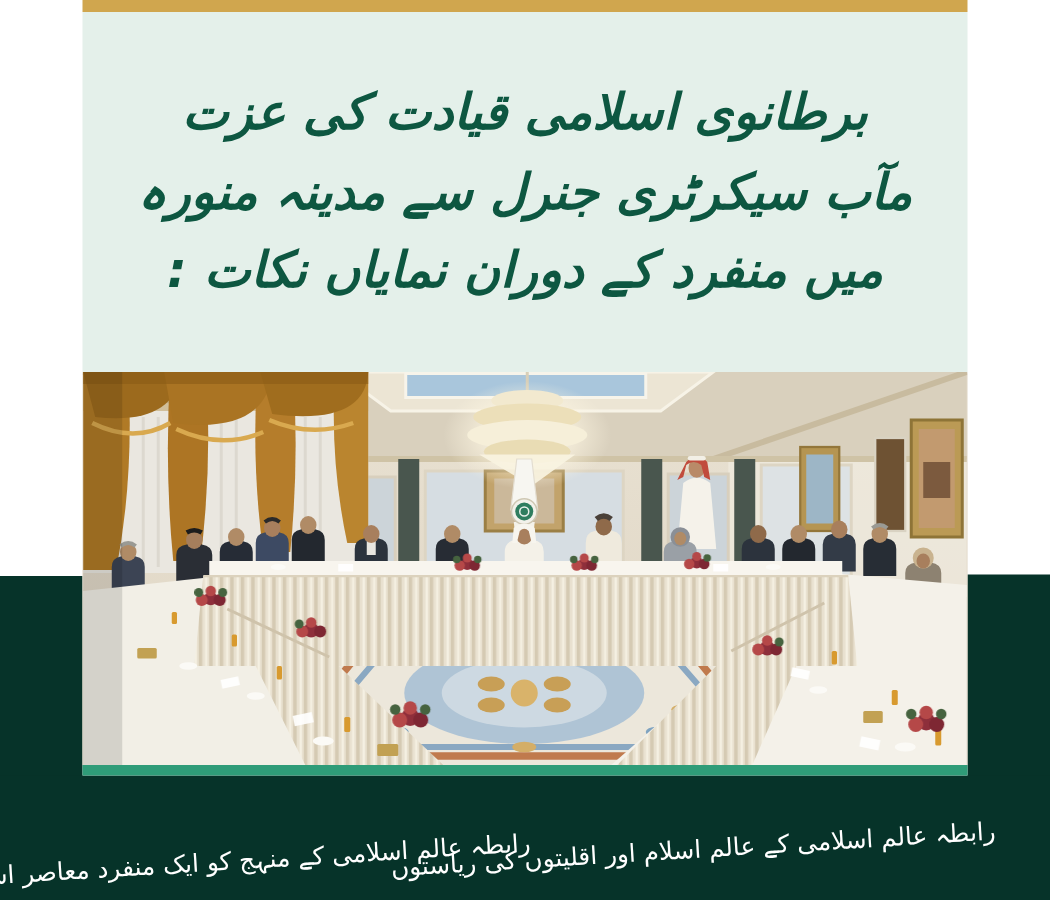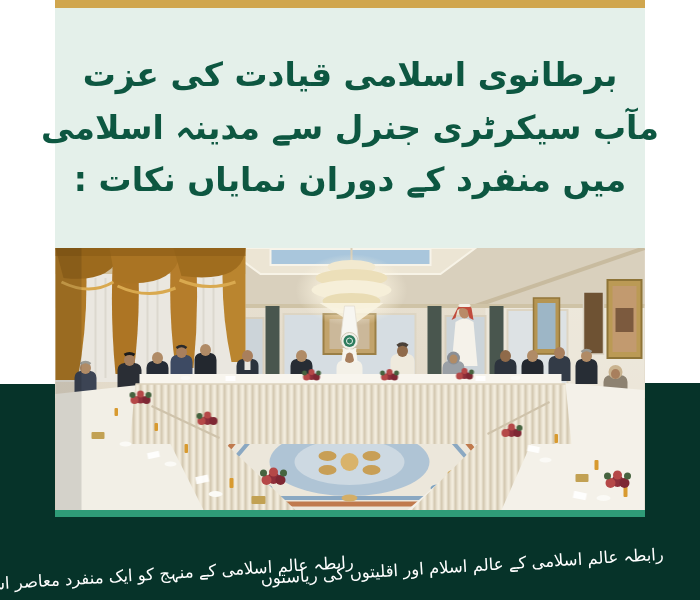--- a/index.html
+++ b/index.html
@@ -9,20 +9,21 @@
     font-family:"DejaVu Sans", sans-serif;
   }
   .abs{position:absolute;}
   
   .gold-bar{left:55px;top:0;width:590px;height:8px;background:#d0a64e;}
   
   .mint-panel{
     left:55px;top:8px;width:590px;height:240px;background:#e4f0ea;
     display:flex;flex-direction:column;justify-content:center;align-items:center;
     row-gap:10px;
+    font-style:italic;
   }
   .headline-line{
     direction:rtl;unicode-bidi:embed;
     color:#0d5741;font-size:33px;font-weight:bold;line-height:1.3;
     text-align:center;white-space:nowrap;
     font-family:"DejaVu Sans", sans-serif;
   }
   
   .photo-wrap{left:55px;top:248px;width:590px;height:262px;overflow:hidden;background:#ddd3c2;}
   .photo-wrap svg{display:block;}
@@ -41,21 +42,21 @@
   .footer-right{left:358px;top:552px;width:306px;transform:rotate(-3.5deg);}
   .footer-left{left:44px;top:560px;width:310px;transform:rotate(-3.5deg);}
 </style>
 </head>
 <body>
 
 <div class="abs gold-bar"></div>
 
 <div class="abs mint-panel">
   <div class="headline-line">برطانوی اسلامی قیادت کی عزت</div>
-  <div class="headline-line">مآب سیکرٹری جنرل سے مدینہ اسلامی</div>
+  <div class="headline-line">مآب سیکرٹری جنرل سے مدینہ منورہ</div>
   <div class="headline-line">میں منفرد کے دوران نمایاں نکات :</div>
 </div>
 
 <div class="abs green-left"></div>
 <div class="abs green-right"></div>
 <div class="abs green-bottom"></div>
 
 <div class="abs photo-wrap">
 <svg width="590" height="262" viewBox="0 0 589 262" xmlns="http://www.w3.org/2000/svg">
   <defs>

